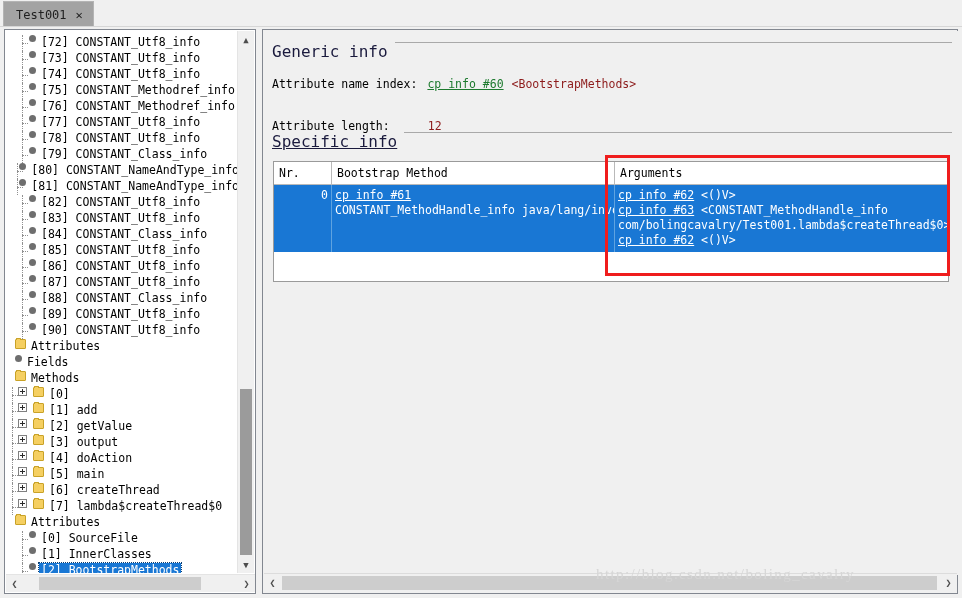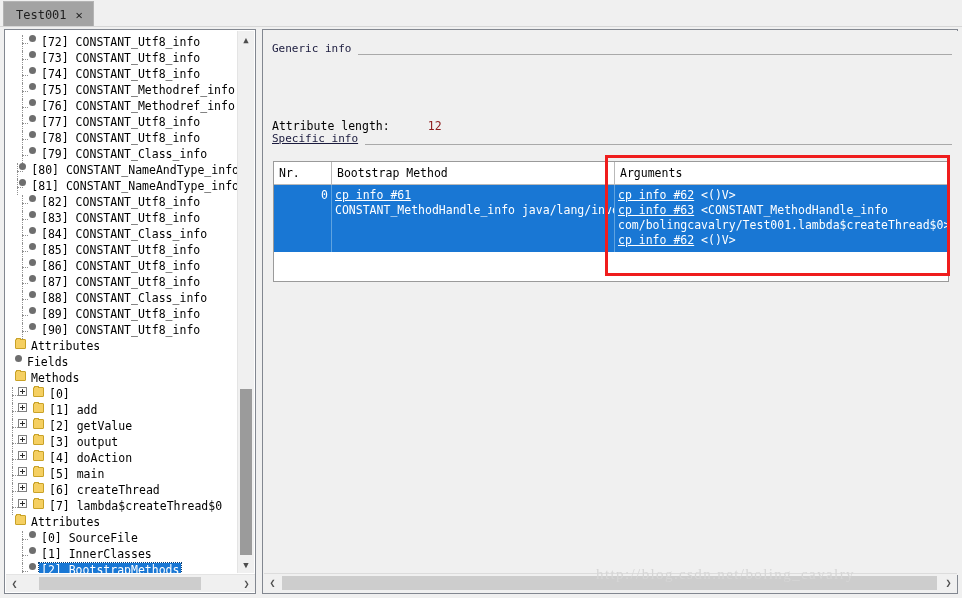--- a/index.html
+++ b/index.html
@@ -186,22 +186,22 @@
   }
   .right-inner {
     position: absolute; left: 1px; top: 1px;
     width: 694px; height: 544px;
     background: #f0f0f0;
     overflow: hidden;
   }
 
   .section-head {
     position: absolute;
-    display: flex; align-items: flex-end; gap: 7px;
-    font-size: 11px; color: #1a1a3d;
+    display: flex; align-items: flex-start; gap: 7px;
+    font-size: 16px; color: #1a1a3d;
     white-space: nowrap;
   }
   .section-head .rule {
     height: 1px; background: #a9a9a9;
   }
 
   .kv {
     position: absolute;
     font-size: 11.5px;
     white-space: nowrap;
@@ -552,20 +552,25 @@
     </div>
 
     <div class="right-panel">
       <div class="right-inner">
 
         <div class="section-head" style="left:8px; top:11px; width:680px;">
           <span>Generic info</span>
           <span class="rule" style="flex:1 1 auto;"></span>
         </div>
 
+        <div class="kv" style="left:8px; top:46px;">
+          <span class="klabel">Attribute name index:</span>
+          <span class="cplink" style="margin-left:10px;">cp info #60</span>
+          <span class="redval" style="margin-left:8px;">&lt;BootstrapMethods&gt;</span>
+        </div>
 
         <div class="kv" style="left:8px; top:88px;">
           <span class="klabel">Attribute length:</span>
           <span class="redval" style="margin-left:38px;">12</span>
         </div>
 
         <div class="section-head" style="left:8px; top:101px; width:680px;text-decoration:underline;">
           <span>Specific info</span>
           <span class="rule" style="flex:1 1 auto;"></span>
         </div>

